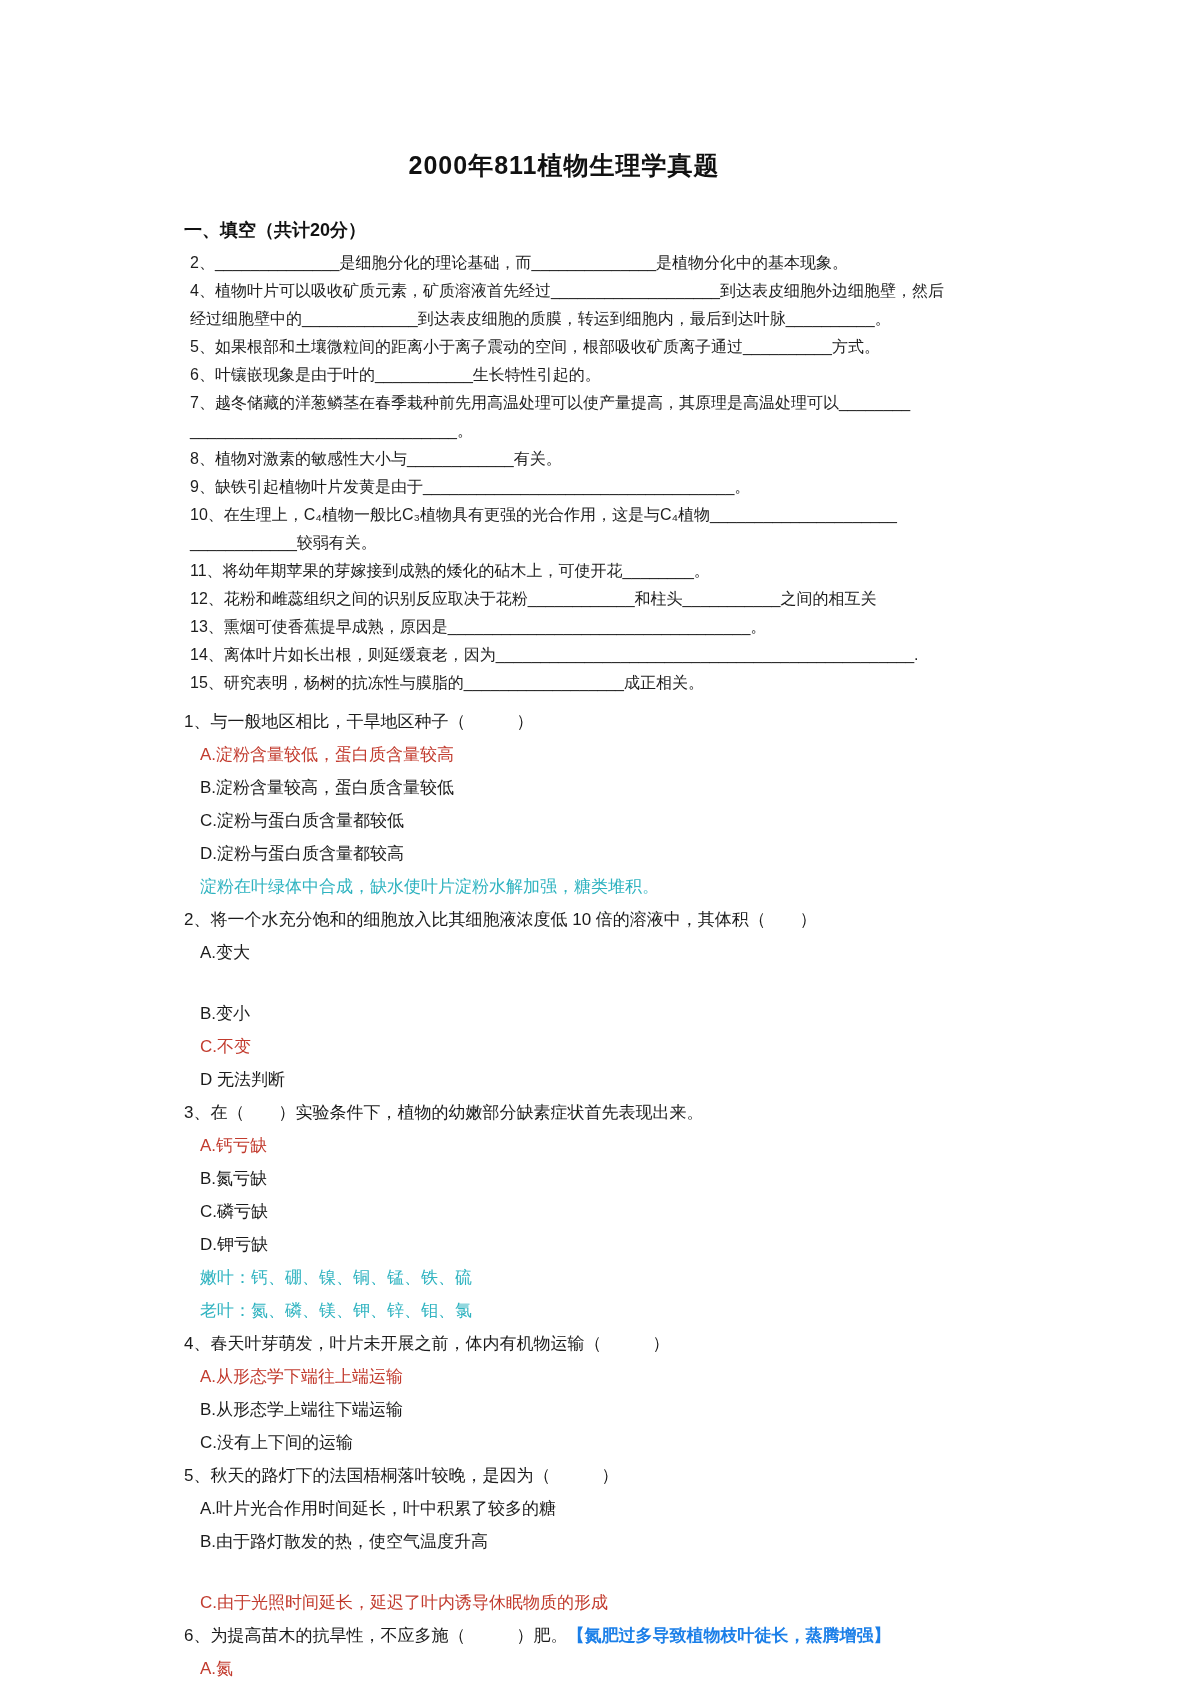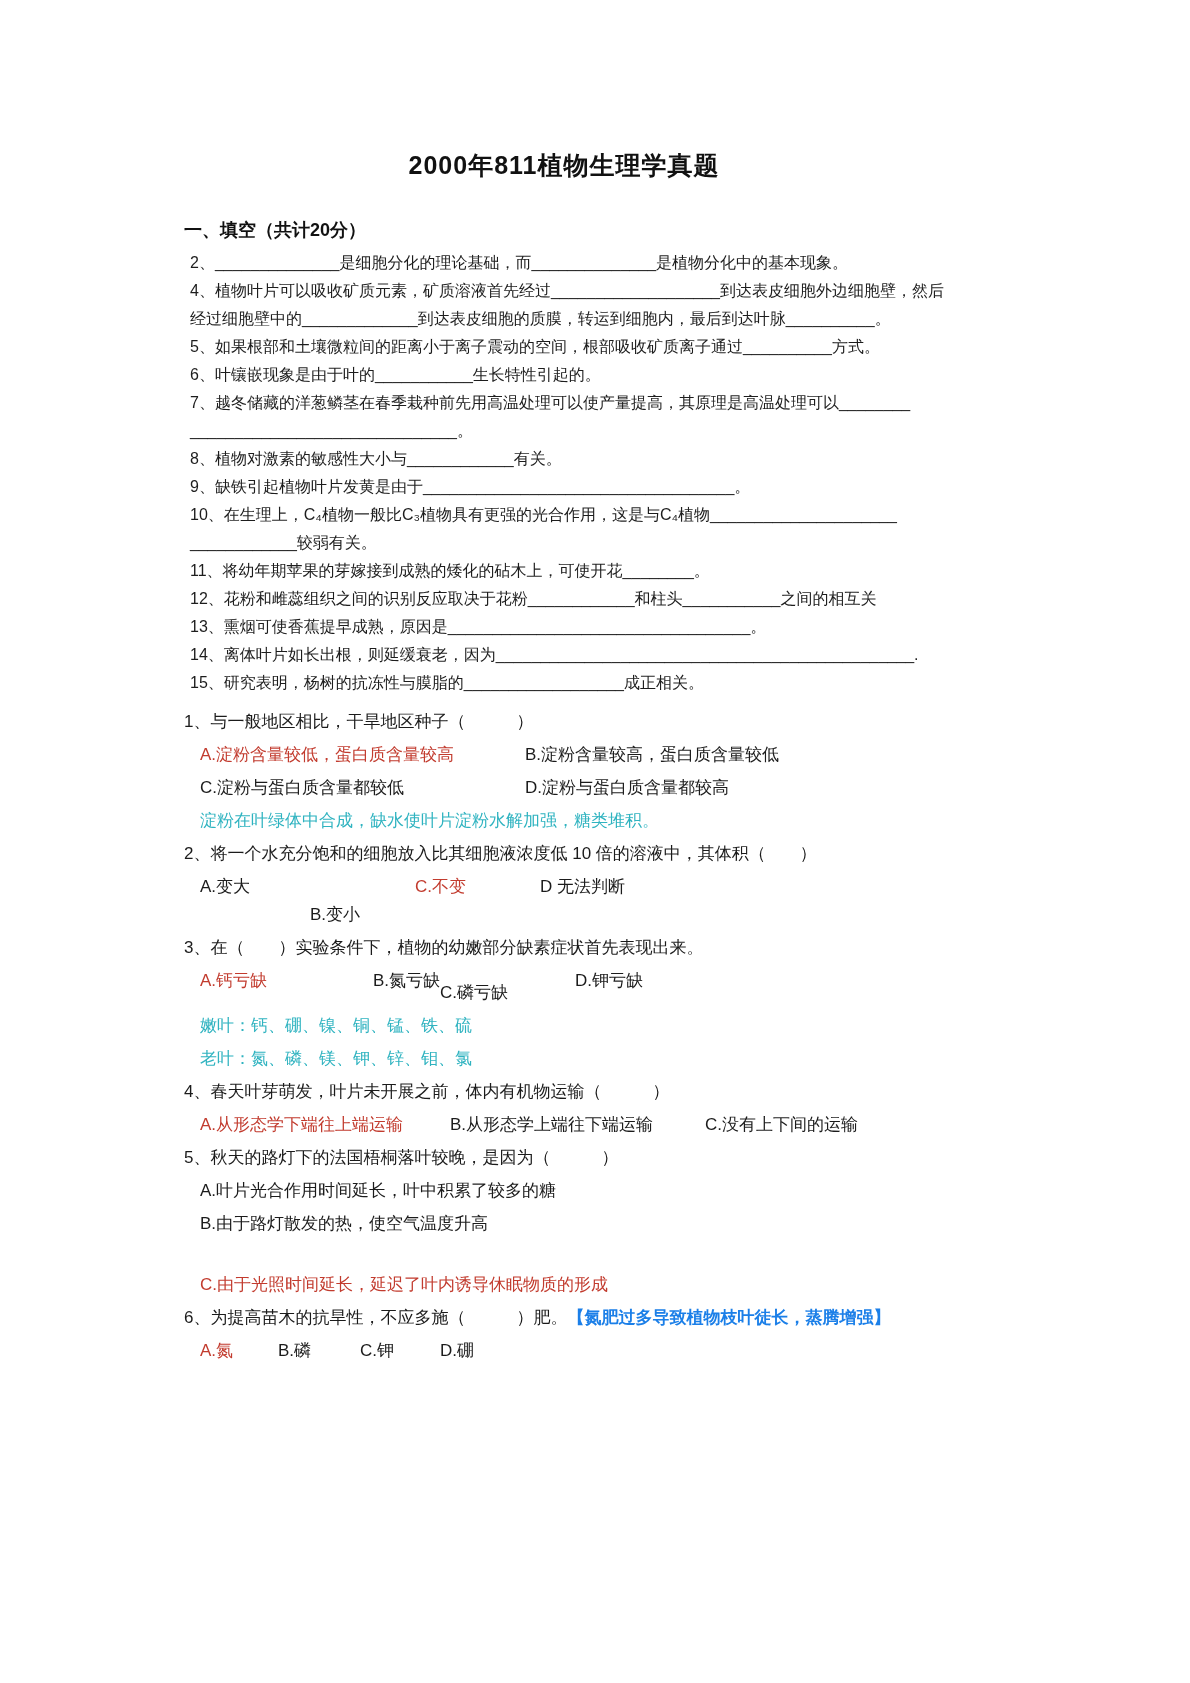--- a/index.html
+++ b/index.html
@@ -16,30 +16,30 @@
   }
   .section-heading{
     font-size:18px;font-weight:bold;margin-top:37px;line-height:26px;color:#111;
   }
   .fill-section{margin-top:6px;padding-left:6px;}
   .fill-line{
     font-size:16px;line-height:28px;white-space:nowrap;color:#1d1d1d;
   }
   .mc-section{margin-top:8px;}
   .mc-line{font-size:17px;line-height:33px;white-space:nowrap;color:#1b1b1b;}
-  .opt-row{display:flex;padding-left:16px;}
+  .opt-row{display:flex;padding-left:16px;flex-direction:column;}
   .opt-row span{display:inline-block;}
   .indent{padding-left:16px;}
   .red{color:#c23b2e;}
   .teal{color:#2fb3c0;}
   .blue{color:#1b7fe8;font-weight:bold;}
   .gap-top{margin-top:28px;}
   .w78{width:78px;}  .w82{width:82px;}  .w80{width:80px;}
-  .w105{width:105px;margin-top:28px;} .w110{width:110px;} .w115{width:115px;text-align:right;}
-  .w125{width:125px;} .w135{width:135px;margin-top:12px;}
+  .w105{width:105px;margin-top:28px;} .w110{width:110px;} .w115{width:115px;}
+  .w125{width:125px;} .w135{width:135px;}
   .w250{width:250px;} .w255{width:255px;}
   .w325{width:325px;}
 </style>
 </head>
 <body>
 
 <div class="page">
   <div class="content">
 
     <div class="doc-title">2000年811植物生理学真题</div>

